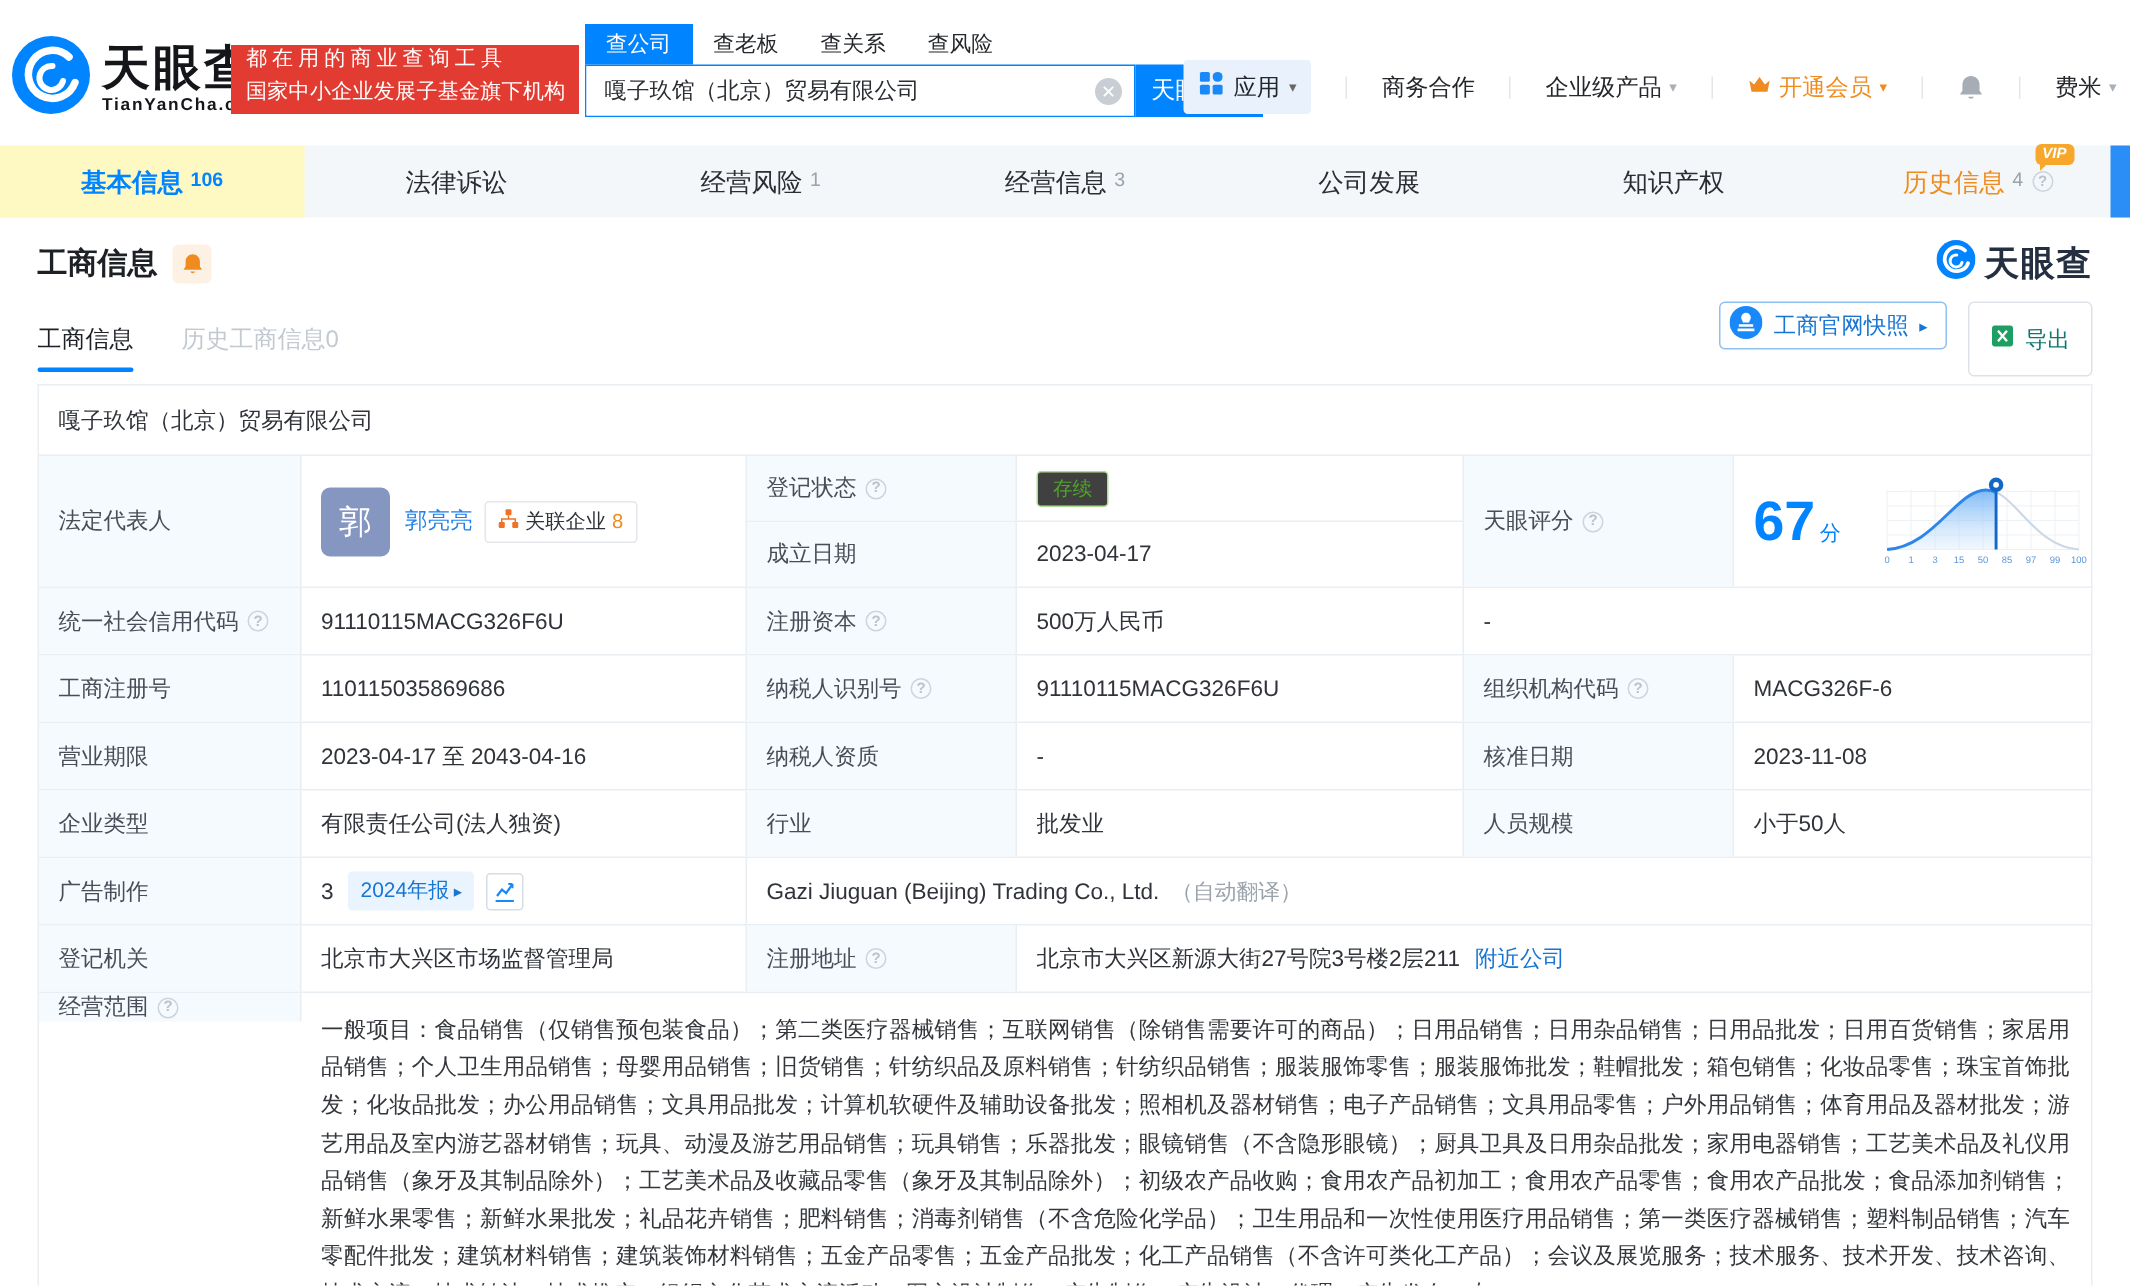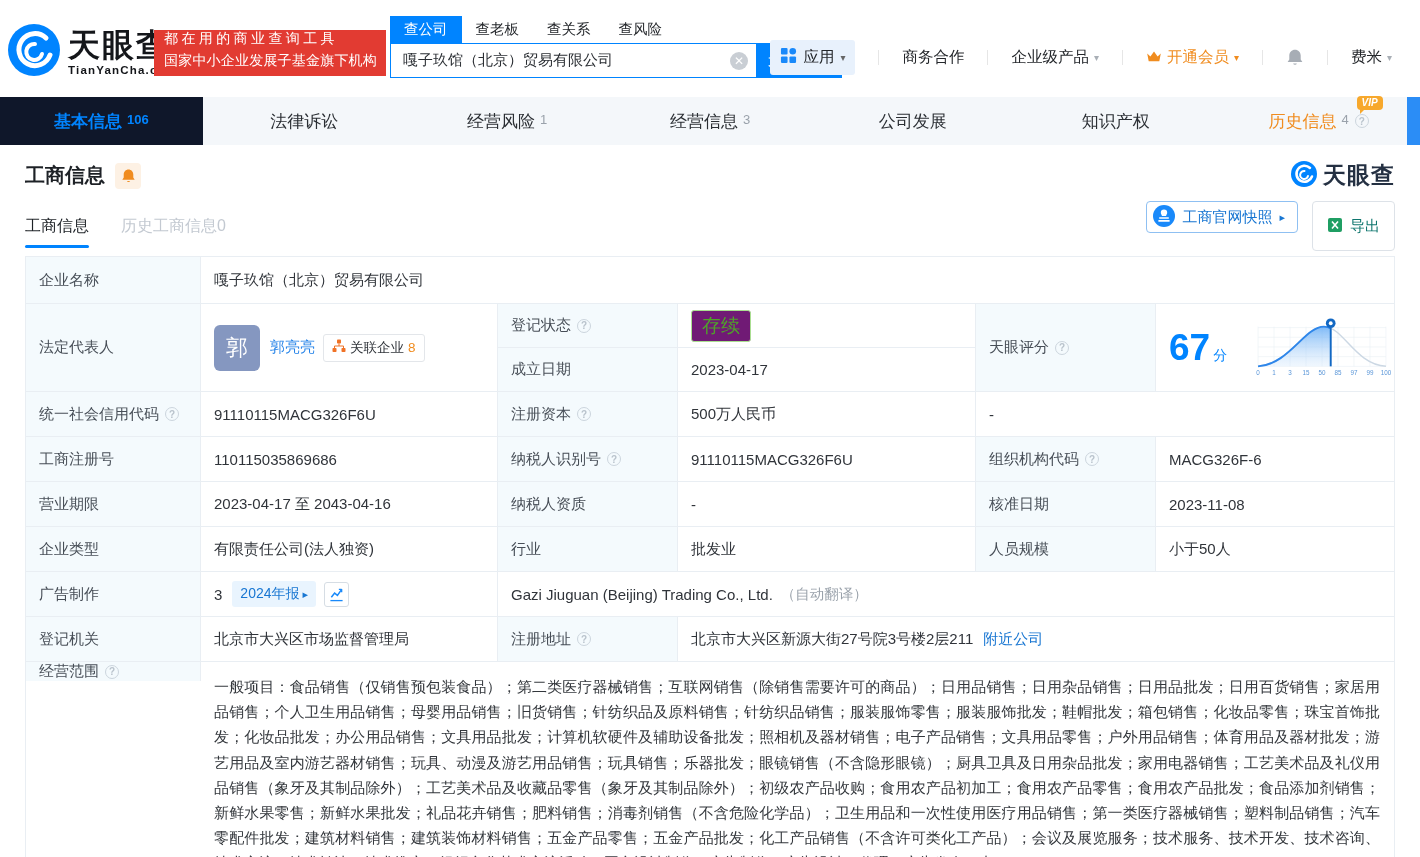--- a/index.html
+++ b/index.html
@@ -17,30 +17,30 @@
   .s-tabs { display:flex; align-items:flex-end; height:27px; }
   .s-tab { font-size:14.5px; color:#24272b; margin-right:28px; padding:4px 0; cursor:pointer; }
   .s-tab.on { background:#0084ff; color:#fff; padding:4px 14px; margin-right:14px; }
   .s-row { display:flex; height:35px; }
   .inp-wrap { position:relative; width:367px; height:35px; border:1px solid #0084ff; }
   .inp-wrap input { width:100%; height:100%; border:none; outline:none; font-size:15px; color:#2a2e33;
     padding:0 34px 0 12px; font-family:inherit; }
   .clear { position:absolute; right:8px; top:8px; width:18px; height:18px; border-radius:50%;
     background:#c9ced4; color:#fff; font-size:12px; line-height:18px; text-align:center; cursor:pointer; }
   .s-btn { width:85px; height:35px; background:#0084ff; color:#fff; font-size:16px; border:none; cursor:pointer; font-family:inherit; }
-  .tnav { position:absolute; right:28px; top:40px; display:flex; align-items:center; gap:23px; font-size:15.5px; color:#24272b; }
+  .tnav { position:absolute; right:9px; top:40px; display:flex; align-items:center; gap:23px; font-size:15.5px; color:#24272b; }
   .tnav .sep { width:1px; height:15px; background:#e6e6e6; }
   .chip { display:flex; align-items:center; gap:6px; background:#e8f1fc; border-radius:3px; padding:7px 10px; cursor:pointer; }
   .caret { font-size:10px; color:#666; }
   .vip-link { color:#f08c1f; display:flex; align-items:center; gap:5px; cursor:pointer; }
   .vip-link .caret { color:#f08c1f; }
   .plain { cursor:pointer; display:flex; align-items:center; gap:5px; }
   .navtabs { position:relative; height:48px; background:#f4f7fa; display:flex; }
   .ntab { flex:1; display:flex; align-items:center; justify-content:center; font-size:17px; color:#2a2e33; cursor:pointer; }
-  .ntab.on { background:#0f172a; color:#0084ff; font-weight:700;text-align:center; }
+  .ntab.on { background:#fef9c3; color:#0084ff; font-weight:700;text-align:center; }
   .cnt { font-size:13px; color:#9aa2ab; margin-left:5px; transform:translateY(-2px); }
   .ntab.on .cnt { color:#0084ff; }
   .ntab.hist { color:#f08c1f; }
   .twrap { position:relative; display:flex; align-items:center; }
   .vipb { position:absolute; top:-14px; right:-14px; background:#f7a82c; color:#fff; font-size:10px; font-weight:700;
     font-style:italic; padding:1px 5px 2px; border-radius:4px; }
   .vipb::after { content:""; position:absolute; left:3px; bottom:-4px; border:3px solid transparent;
     border-top-color:#f7a82c; border-left-color:#f7a82c; }
   .sb-thumb { position:absolute; right:0; top:0; width:13px; height:48px; background:#2b8df6; cursor:pointer; }
   .qi { display:inline-flex; align-items:center; justify-content:center; width:14px; height:14px; border-radius:50%;
@@ -70,21 +70,21 @@
   .midcol { width:478px; flex-shrink:0; display:flex; flex-direction:column; }
   .subrow { display:flex; flex:1; }
   .subrow:first-child { border-bottom:1px solid #e9eef3; }
   .subrow .cell { height:100%; }
   .avatar { width:46px; height:46px; border-radius:6px; background:#8597c0; color:#fff; font-size:22px;
     display:flex; align-items:center; justify-content:center; flex-shrink:0; cursor:pointer; }
   .rep-name { color:#2080e8; margin-left:10px; cursor:pointer; }
   .rel-badge { display:flex; align-items:center; gap:4px; border:1px solid #e3e6ea; border-radius:3px;
     padding:4px 8px; margin-left:8px; font-size:13.5px; color:#30343a; background:#fff; cursor:pointer; }
   .rel-cnt { color:#f08c1f; }
-  .status-badge { background:#701a75; border:1px solid #aade91; color:#4fa32a; padding:2px 10px; border-radius:3px; font-size:19px; }
+  .status-badge { background:#404040; border:1px solid #aade91; color:#4fa32a; padding:2px 10px; border-radius:3px; font-size:13px; }
   .score-cell { justify-content:space-between; padding-right:2px; }
   .score-num { font-size:37px; font-weight:700; color:#0084ff; line-height:1; }
   .score-unit { font-size:14px; color:#0084ff; margin-left:3px; }
   .rep-badge { background:#e9f4fe; color:#1876d2; border-radius:3px; padding:4px 8px; font-size:14px;
     display:flex; align-items:center; gap:3px; margin-left:10px; cursor:pointer; }
   .chart-btn { width:25px; height:25px; border:1px solid #d6dde4; border-radius:3px; margin-left:8px;
     display:flex; align-items:center; justify-content:center; background:#fff; cursor:pointer; }
   .note { color:#9aa2ab; margin-left:8px; font-size:14.5px; }
   .blue-link { color:#1876d2; margin-left:10px; cursor:pointer; }
   .scope-cell { display:block; padding:12px 14px 12px 13px; line-height:25.2px; text-align:justify; color:#33373c; }
@@ -246,21 +246,20 @@
           </svg>
       </span>
       <span>导出</span>
     </button>
   </span>
 </div>
 
 <div class="tbl">
 
   <div class="trow h1">
-    <div class="cell lbl w1">企业名称</div>
     <div class="cell w6">嘎子玖馆（北京）贸易有限公司</div>
   </div>
 
   <div class="trow h2">
     <div class="cell lbl w1">法定代表人</div>
     <div class="cell w2">
       <span class="avatar">郭</span>
       <span class="rep-name">郭亮亮</span>
       <span class="rel-badge">
         <span>

